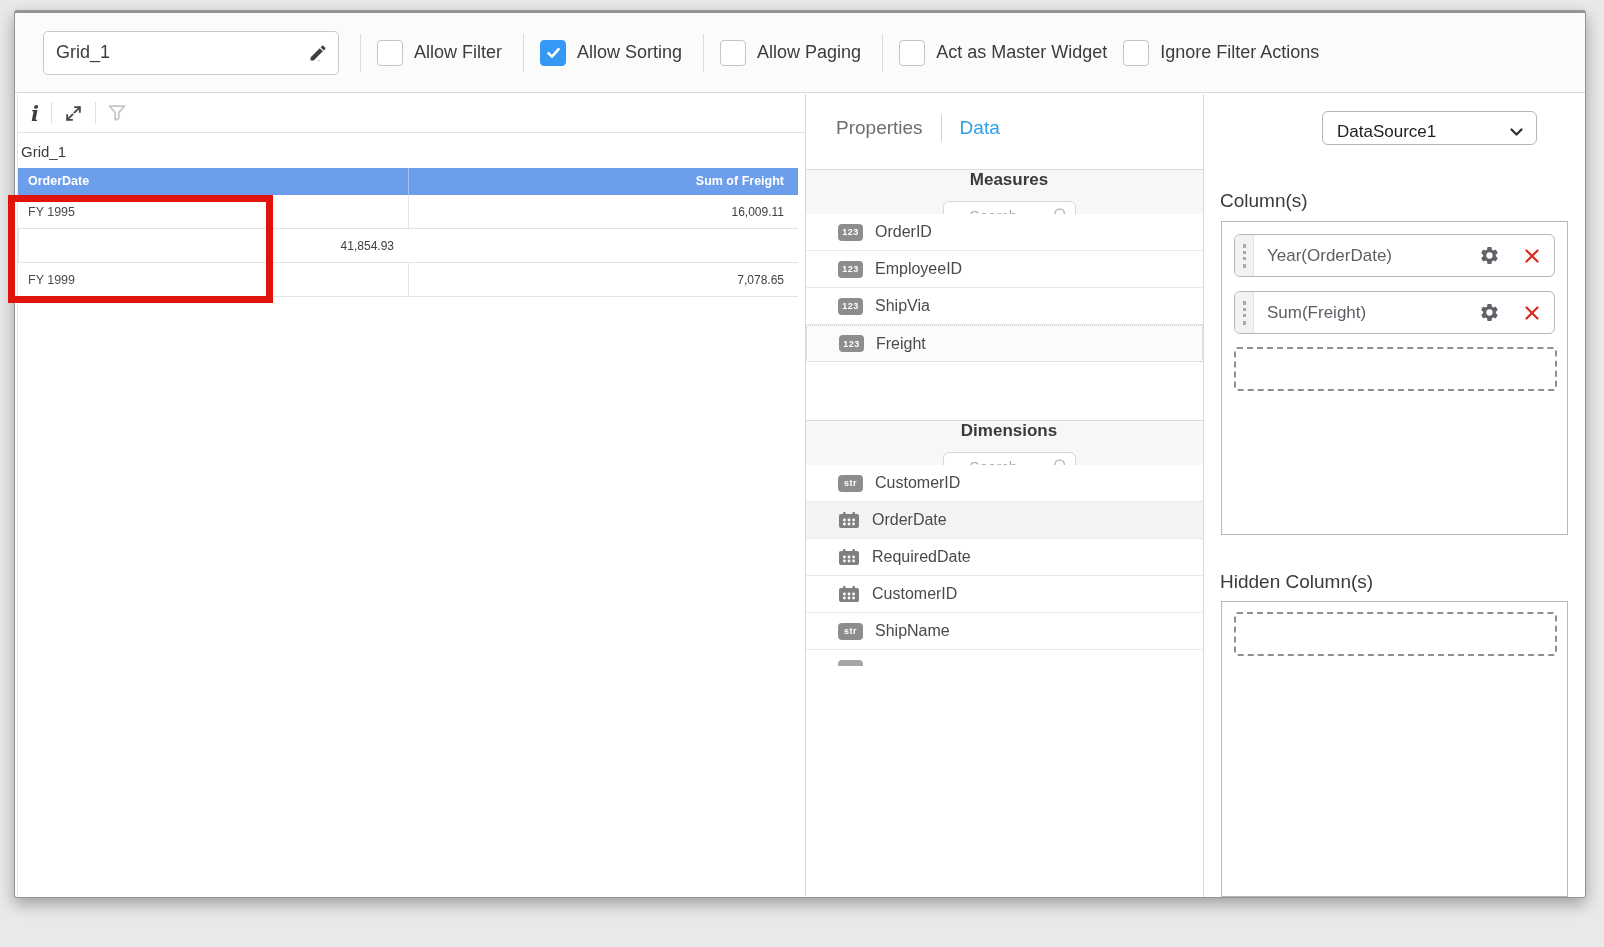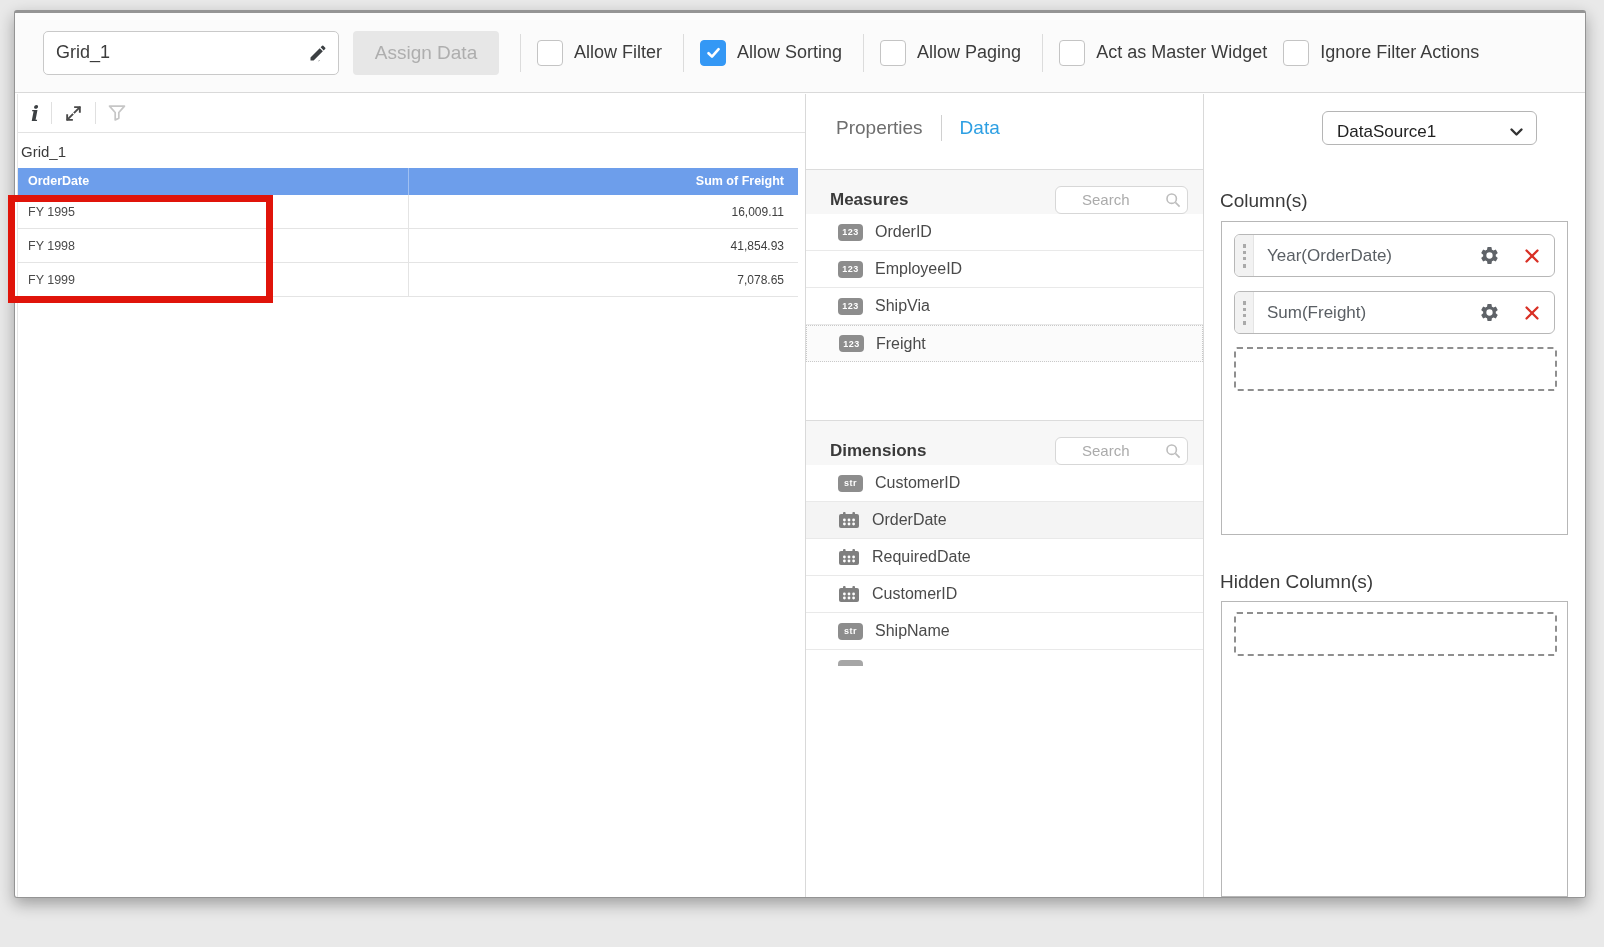--- a/index.html
+++ b/index.html
@@ -77,21 +77,21 @@
 
   
   .tabs { position:absolute; left:30px; top:21px; display:flex; align-items:center; }
   .tab { font-size:19px; color:#6e6e6e; cursor:pointer; }
   .tab.active { color:#2d9fe3; }
   .tab-sep { width:1px; height:26px; background:#d0d0d0; margin:0 18px; }
 
   .sec-head {
     position:absolute; left:0; right:0; height:61px; background:#f7f7f7;
     border-top:1px solid #dcdcdc; border-bottom:1px solid #dcdcdc;
-    display:flex; align-items:center; padding:0 15px 0 24px;
+    display:flex; align-items:center; padding:0 15px 0 24px;flex-direction:column;
   }
   .sec-title { font-size:17px; font-weight:bold; color:#3a3a3a; flex:1; }
   .search-wrap { position:relative; width:133px; height:28px; }
   .search-input {
     width:100%; height:100%; border:1px solid #d7d7d7; border-radius:6px;
     padding:0 28px 0 26px; font-size:15px; color:#555; background:#fff; font-family:inherit; outline:none;
   }
   .search-input::placeholder { color:#ababab; }
   .search-icon { position:absolute; right:7px; top:6px; }
 
@@ -145,21 +145,20 @@
   <div class="toolbar">
     <div class="name-wrap">
       <input class="name-input" type="text" value="Grid_1" style="">
       <span class="name-pencil">
         <svg width="20" height="20" viewBox="0 0 24 24">
             <path fill="#3c4043" d="M3 17.25V21h3.75L17.81 9.94l-3.75-3.75L3 17.25zM20.71 7.04c.39-.39.39-1.02 0-1.41l-2.34-2.34a.9959.9959 0 0 0-1.41 0l-1.83 1.83 3.75 3.75 1.83-1.83z"></path>
             <path fill="#3c4043" d="M13 21h1.5l-2.2 1.2L13 21z"></path>
           </svg>
       </span>
     </div>
-    <button class="assign-btn" disabled="">Assign Data</button>
 
     <div class="vsep"></div>
 
     <div class="cb-group">
       <span class="cb"></span>
       <span class="cb-label">Allow Filter</span>
     </div>
 
     <div class="vsep"></div>
 
@@ -219,21 +218,20 @@
       <div class="grid-table">
         <div class="g-header" style="background:#6d9eeb;">
           <div class="g-hcell">OrderDate</div>
           <div class="g-hcell num">Sum of Freight</div>
         </div>
         <div class="g-row">
           <div class="g-cell">FY 1995</div>
           <div class="g-cell num">16,009.11</div>
         </div>
         <div class="g-row">
-          <div class="g-cell">FY 1998</div>
           <div class="g-cell num">41,854.93</div>
         </div>
         <div class="g-row">
           <div class="g-cell">FY 1999</div>
           <div class="g-cell num">7,078.65</div>
         </div>
       </div>
     </div>
 
     <div class="fields-panel">

